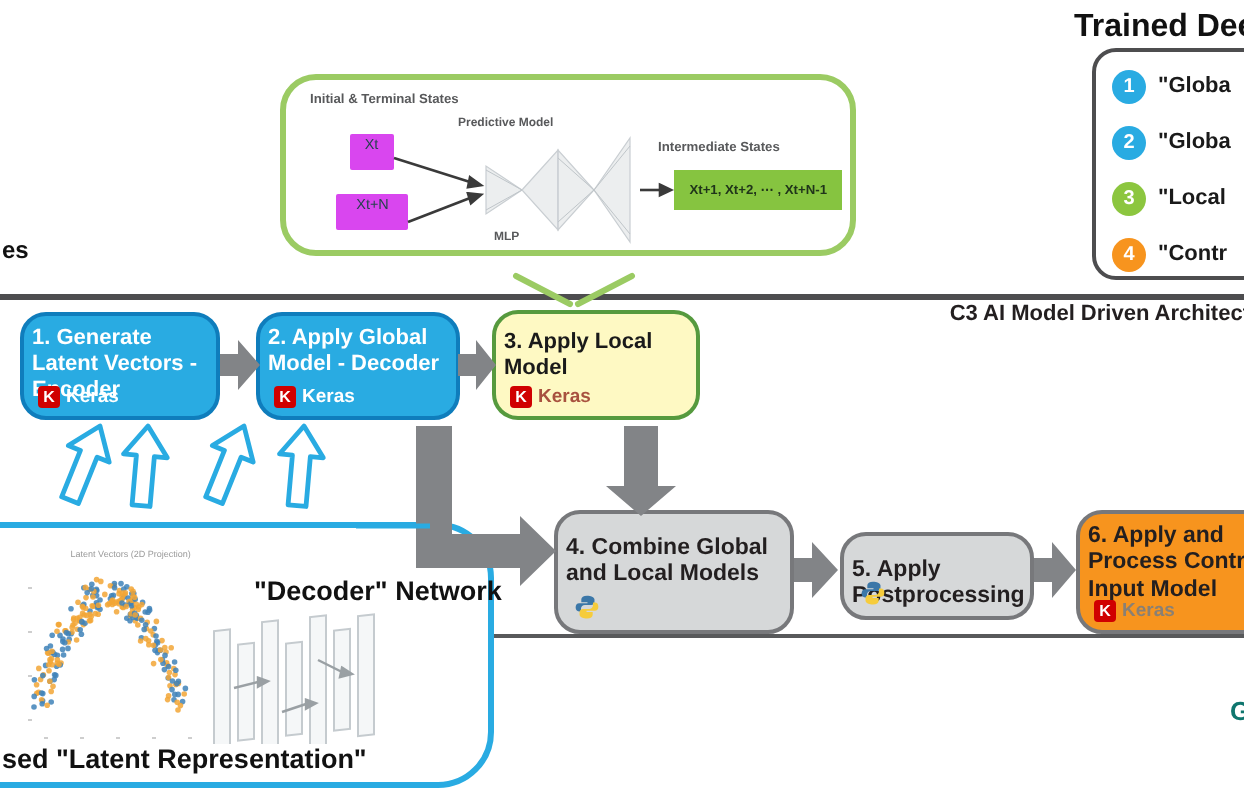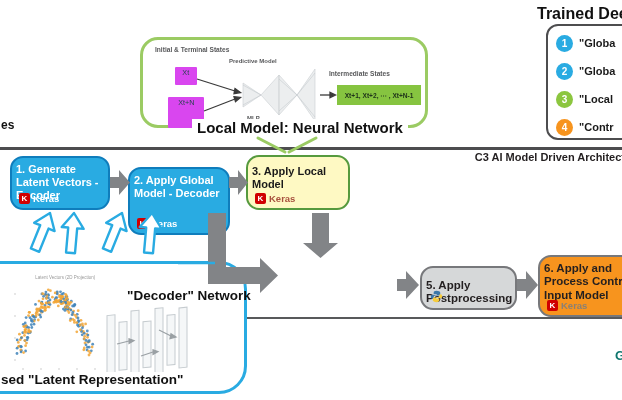--- a/index.html
+++ b/index.html
@@ -365,21 +365,21 @@
       <line x1="56" y1="30" x2="68" y2="36"></line>
         <polygon points="68,33.8 73,37.0 67,38.6"></polygon>
     </g>
   </svg>
 
   <div id="panel">
     <div class="tiny" style="left:12px;top:6px;transform:scale(.66);">Initial &amp; Terminal States</div>
     <div class="inbox" style="left:32px;top:27px;width:22px;height:18px;">
       <span>Xt</span>
     </div>
-    <div class="inbox" style="left:25px;top:57px;width:36px;height:31px;">
+    <div class="inbox" style="left:25px;top:57px;width:36px;height:18px;">
       <span>Xt+N</span>
     </div>
     <div class="tiny" style="left:86px;top:18px;transform:scale(.6);">Predictive Model</div>
     <svg class="abs" style="left:50px;top:15px;" width="160" height="70" viewBox="0 0 160 70">
       <g fill="#DFE3E5" fill-opacity="0.6" stroke="#C9CED2" stroke-width="0.6">
         <polygon points="50,28 50,52 68,40"></polygon>
         <polygon points="68,40 86,20 86,60"></polygon>
         <polygon points="86,20 86,60 104,40"></polygon>
         <polygon points="104,40 122,14 122,66"></polygon>
       </g>
@@ -430,35 +430,42 @@
     </div>
   </div>
 
   <div class="fbox b1" style="left:10px;top:156px;width:100px;height:54px;">
     <span class="blabel">1. Generate Latent Vectors - Encoder</span>
     <div class="keras">
       <span class="kk">K</span>
       <span class="kt">Keras</span>
     </div>
   </div>
-  <div class="fbox b2" style="left:128px;top:156px;width:102px;height:68px;margin-top:11px;">
+  <div class="fbox b2" style="left:128px;top:156px;width:102px;height:54px;">
     <span class="blabel">2. Apply Global Model - Decoder</span>
     <div class="keras">
       <span class="kk">K</span>
       <span class="kt">Keras</span>
     </div>
   </div>
   <div class="fbox b3" style="left:246px;top:155px;width:104px;height:55px;">
     <span class="blabel" style="padding-top:8px;">3. Apply Local Model</span>
     <div class="keras">
       <span class="kk">K</span>
       <span class="kt">Keras</span>
     </div>
   </div>
 
+  <div class="fbox b4" style="left:277px;top:255px;width:120px;height:62px;">
+    <span class="blabel" style="padding-top:11px;font-size:11.5px;">4. Combine Global and Local Models</span>
+    <svg class="pyicon" viewBox="0 0 16 16">
+      <path fill="#3B77A8" d="M8 1C5.8 1 4.5 1.9 4.5 3.3V5h3.8v.7H3.2C1.9 5.7 1 6.7 1 8.2c0 1.5.8 2.5 2.1 2.5h1.2V9.1c0-1.3 1.1-2.3 2.4-2.3h3.9c1.1 0 2-.9 2-2V3.3C12.6 1.9 10.2 1 8 1z"></path>
+      <path fill="#F6CC3C" d="M8 15c2.2 0 3.5-.9 3.5-2.3V11H7.7v-.7h5.1c1.3 0 2.2-1 2.2-2.5 0-1.5-.8-2.5-2.1-2.5h-1.2v1.6c0 1.3-1.1 2.3-2.4 2.3H5.4c-1.1 0-2 .9-2 2v1.5C3.4 14.1 5.8 15 8 15z"></path>
+    </svg>
+  </div>
   <div class="fbox b5" style="left:420px;top:266px;width:97px;height:44px;">
     <span class="blabel" style="padding-top:11px;font-size:11.5px;">5. Apply Postprocessing</span>
     <svg class="pyicon" viewBox="0 0 16 16">
       <path fill="#3B77A8" d="M8 1C5.8 1 4.5 1.9 4.5 3.3V5h3.8v.7H3.2C1.9 5.7 1 6.7 1 8.2c0 1.5.8 2.5 2.1 2.5h1.2V9.1c0-1.3 1.1-2.3 2.4-2.3h3.9c1.1 0 2-.9 2-2V3.3C12.6 1.9 10.2 1 8 1z"></path>
       <path fill="#F6CC3C" d="M8 15c2.2 0 3.5-.9 3.5-2.3V11H7.7v-.7h5.1c1.3 0 2.2-1 2.2-2.5 0-1.5-.8-2.5-2.1-2.5h-1.2v1.6c0 1.3-1.1 2.3-2.4 2.3H5.4c-1.1 0-2 .9-2 2v1.5C3.4 14.1 5.8 15 8 15z"></path>
     </svg>
   </div>
   <div class="fbox b6" style="left:538px;top:255px;width:106px;height:62px;">
     <span class="blabel" style="font-size:11.5px;">6. Apply and Process Contr Input Model</span>
     <div class="keras">
@@ -490,17 +497,16 @@
       <path transform="translate(74,213) rotate(5)" d="M-4.5,40 V15 H-11 L0,0 L11,15 H4.5 V40 Z"></path>
       <path transform="translate(122,213) rotate(22)" d="M-4.5,40 V15 H-11 L0,0 L11,15 H4.5 V40 Z"></path>
       <path transform="translate(152,213) rotate(5)" d="M-4.5,40 V15 H-11 L0,0 L11,15 H4.5 V40 Z"></path>
     </g>
 
     <line x1="178" y1="263" x2="215" y2="263" stroke="#29ABE2" stroke-width="2.6"></line>
   </svg>
 
   <div class="biglabel" style="left:1px;top:118px;font-size:12px;">es</div>
   <div class="biglabel" style="right:-3px;top:151px;font-size:11px;color:#231F20;">C3 AI Model Driven Architect</div>
-  <div class="biglabel" style="left:192px;top:119px;font-size:15px;background:#fff;padding:0 5px;">Local Model: Neural Network</div>
   <div class="biglabel" style="left:127px;top:288px;font-size:13.5px;">"Decoder" Network</div>
   <div class="biglabel" style="left:1px;top:372px;font-size:13.5px;background:#fff;padding:0 4px 0 0;">sed "Latent Representation"</div>
   <div class="biglabel" style="left:615px;top:348px;font-size:13px;color:#0f766e;">Ger</div>
 </div>
 
 </body></html>

